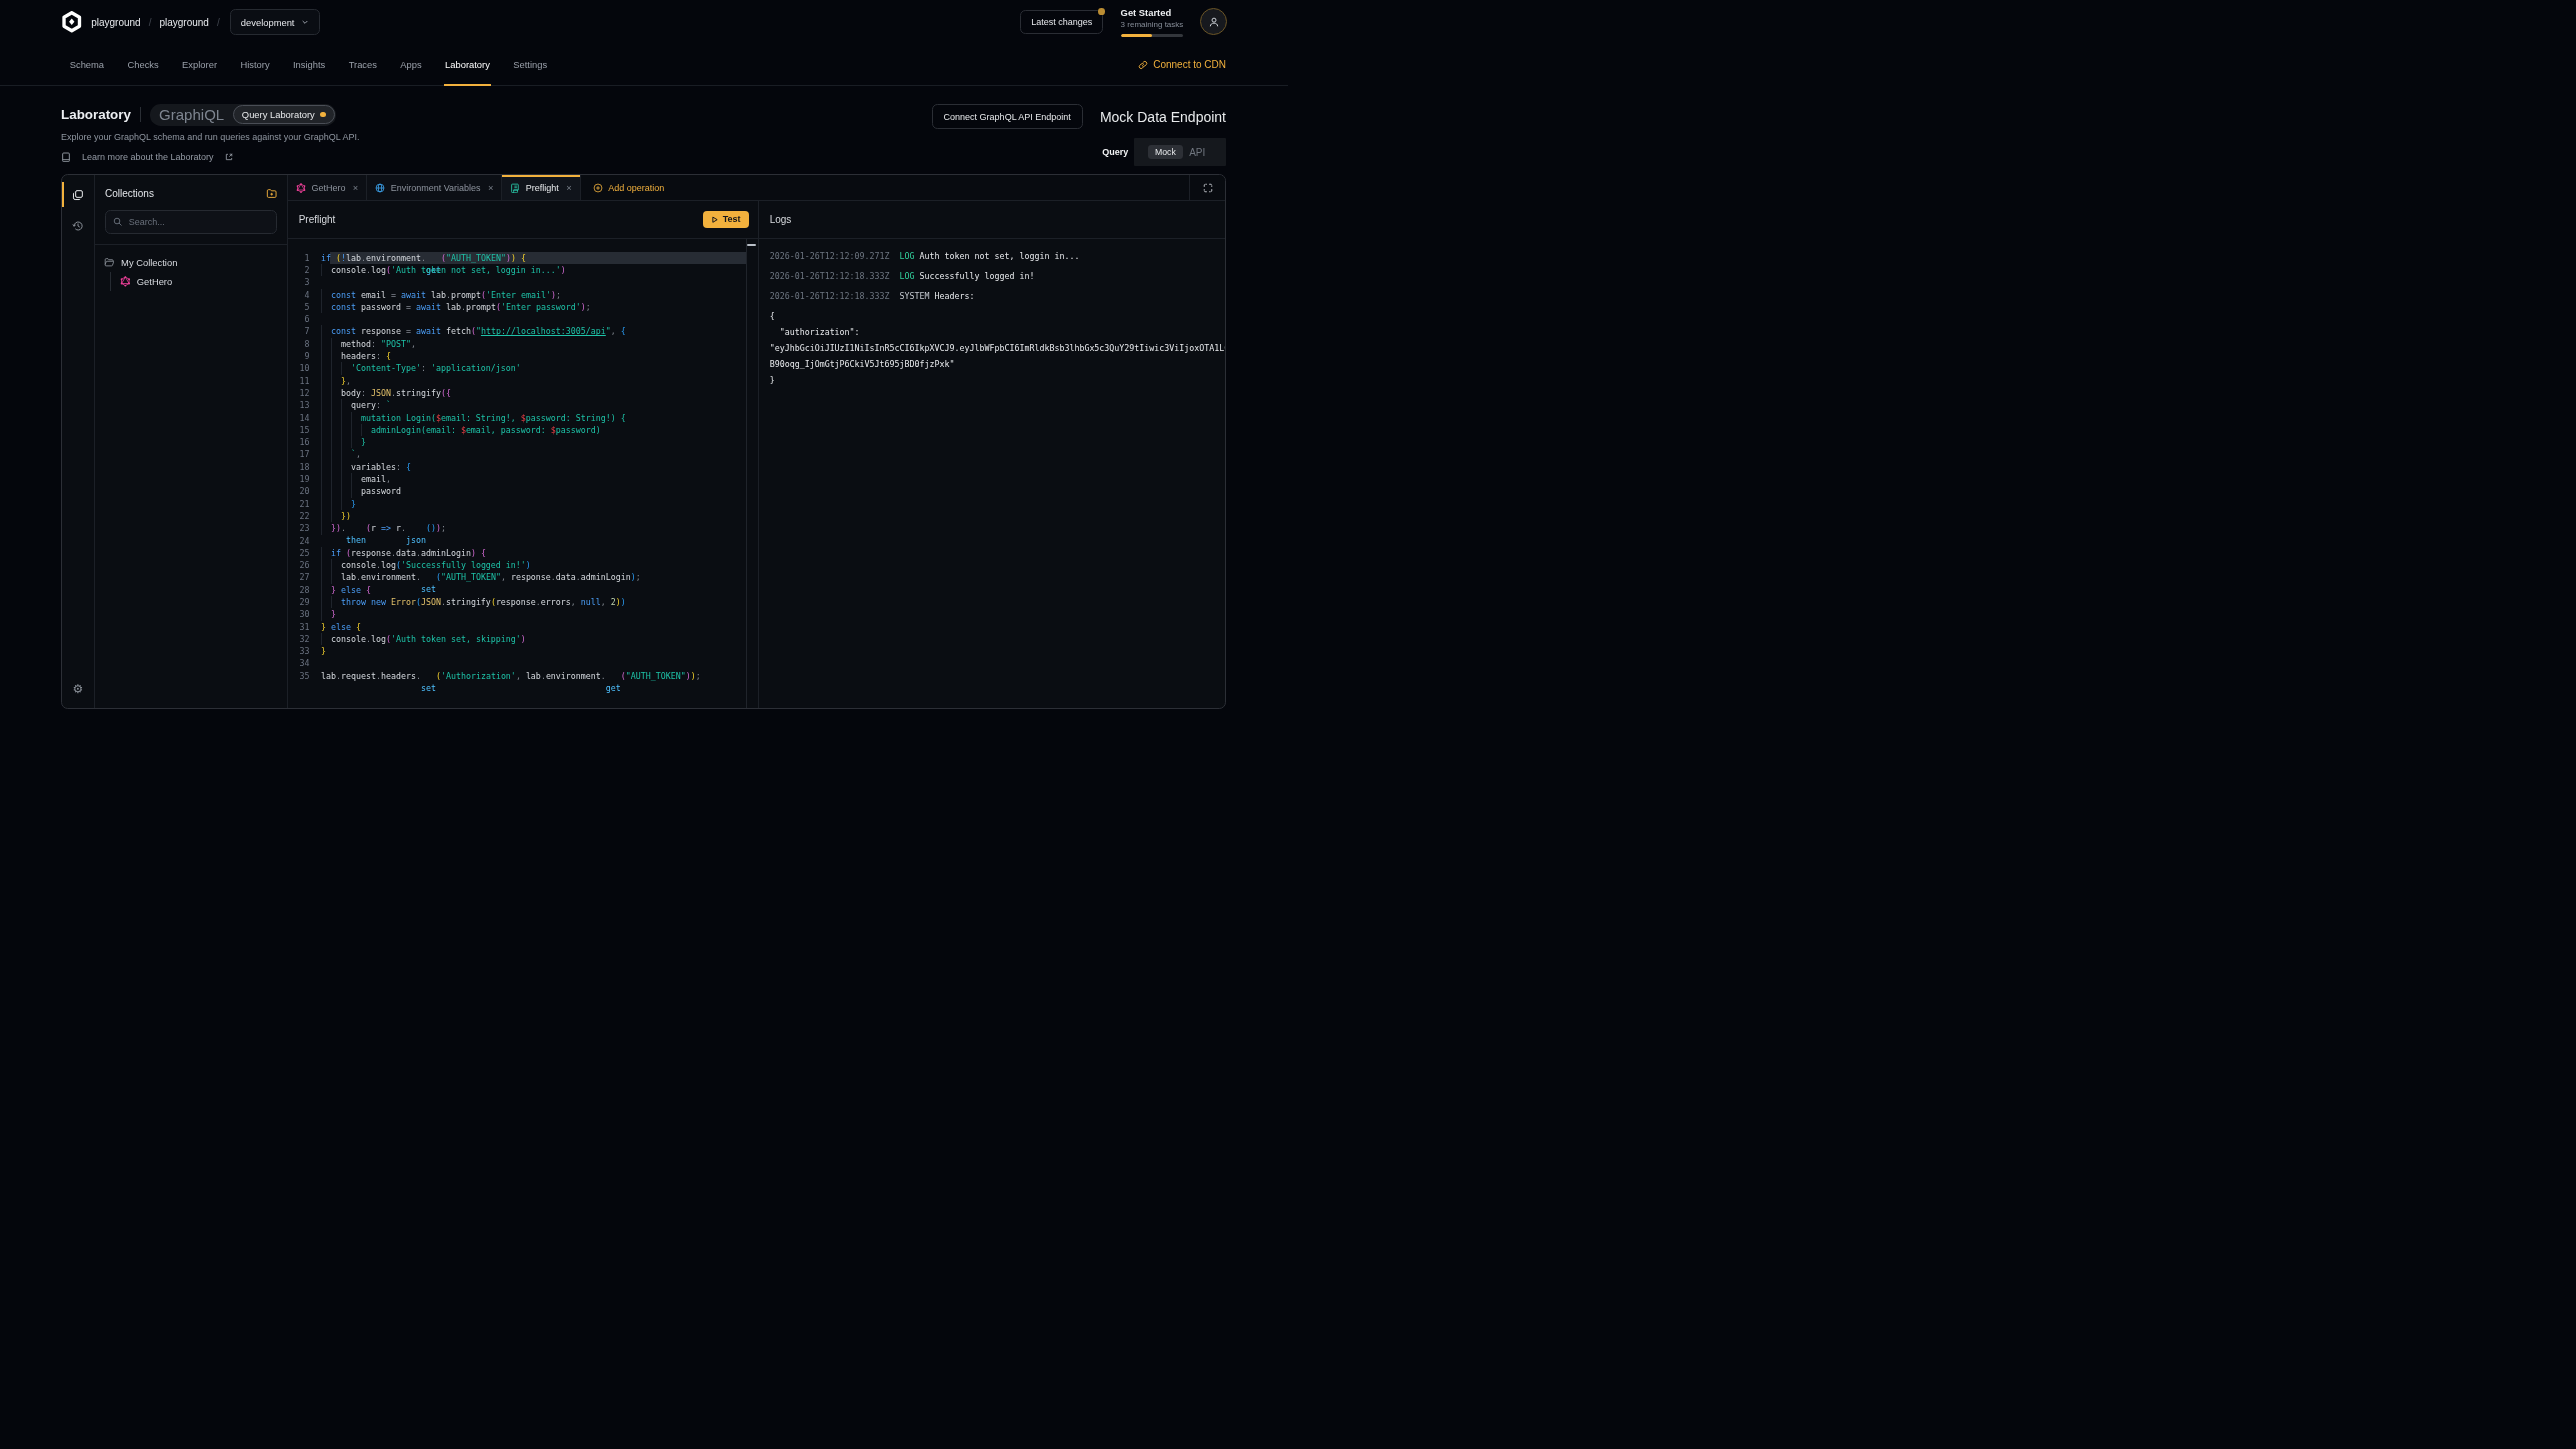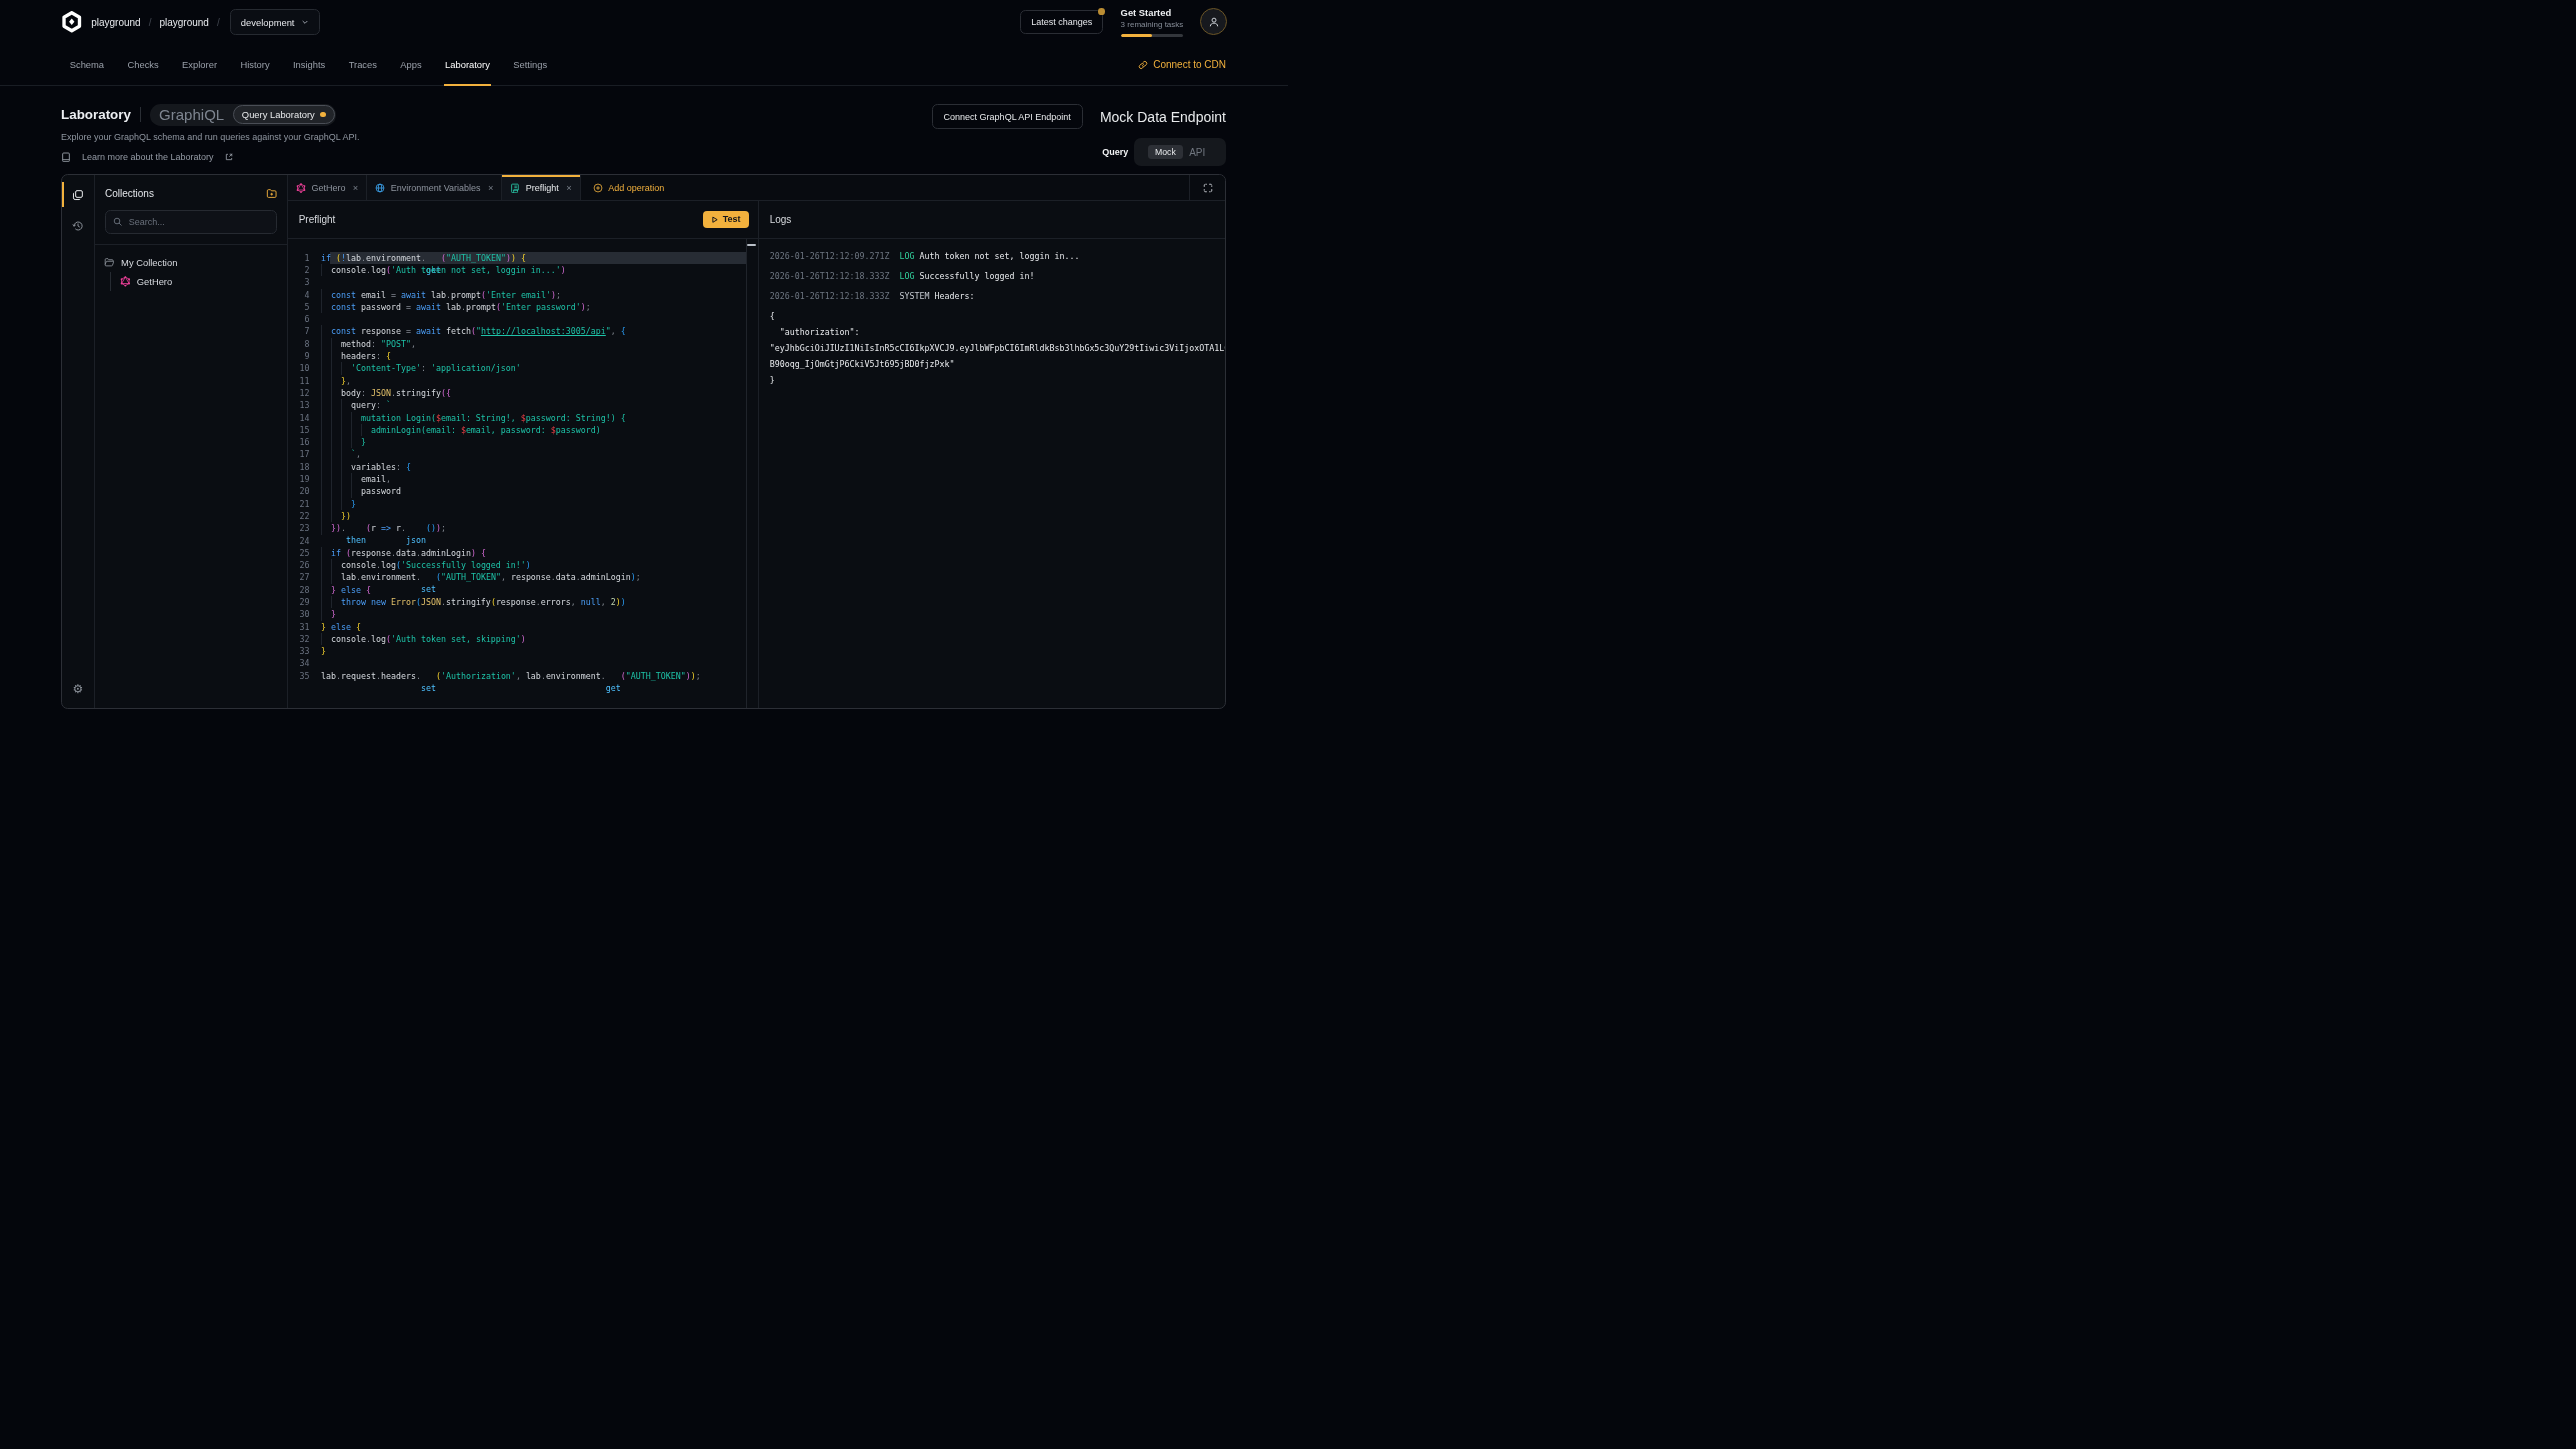--- a/index.html
+++ b/index.html
@@ -41,21 +41,21 @@
   .tog-hive { display:flex; align-items:center; gap:5.4px; height:19px; padding:0 8px; border:0.7px solid #4a4e56; border-radius:10px; background:#212429; color:#e8eaec; font-size:9.4px; cursor:pointer; }
   .tog-dot { width:5.4px; height:5.4px; border-radius:50%; background:#f2b13d; }
   .sec-desc { margin-top:6px; font-size:9px; color:#8f96a0; }
   .learn-row { display:flex; align-items:center; gap:11px; margin-top:10px; color:#959ba5; font-size:9px; cursor:pointer; }
   .sec-right { position:absolute; right:62px; top:18px; display:flex; flex-direction:column; align-items:flex-end; }
   .sec-btns { display:flex; align-items:center; }
   .connect-btn { height:25px; padding:0 10.7px; border:0.7px solid #2b2e35; border-radius:5.4px; background:transparent; color:#e8eaec; font-size:9px; cursor:pointer; }
   .mock-btn { margin-left:17.4px; background:none; border:none; color:#e8eaec; font-size:14px; cursor:pointer; }
   .mode-row { display:flex; align-items:center; margin-top:9.4px; gap:6px; }
   .mode-label { font-size:9px; font-weight:700; color:#f2f3f5; }
-  .seg { display:flex; align-items:center; background:#15181d; border-radius:7px; padding:14px; height:18px; }
+  .seg { display:flex; align-items:center; background:#15181d; border-radius:1px; padding:14px; height:18px; }
   .seg-mock { background:#2d3036; color:#e8eaec; border-radius:3.4px; padding:2px 6.7px; font-size:8.7px; cursor:pointer; }
   .seg-api { color:#70767f; padding:2px 6.7px; font-size:10px; cursor:pointer; }
 
   
   .main { position:absolute; left:61px; top:174px; width:1165px; height:535px; border:0.7px solid #2c2f36; border-radius:6.7px; background:#0a0d12; display:flex; overflow:hidden; }
   .rail { width:33px; flex:none; border-right:0.7px solid #1c2027; position:relative; }
   .rail-item { position:relative; width:100%; height:31px; display:flex; align-items:center; justify-content:center; color:#8a9098; cursor:pointer; }
   .rail-item.active { color:#e8eaec; }
   .rail-item.active::before { content:""; position:absolute; left:0; top:3.4px; bottom:3.4px; width:2px; background:#f2b13d; }
   .rail-top { padding-top:4px; }

